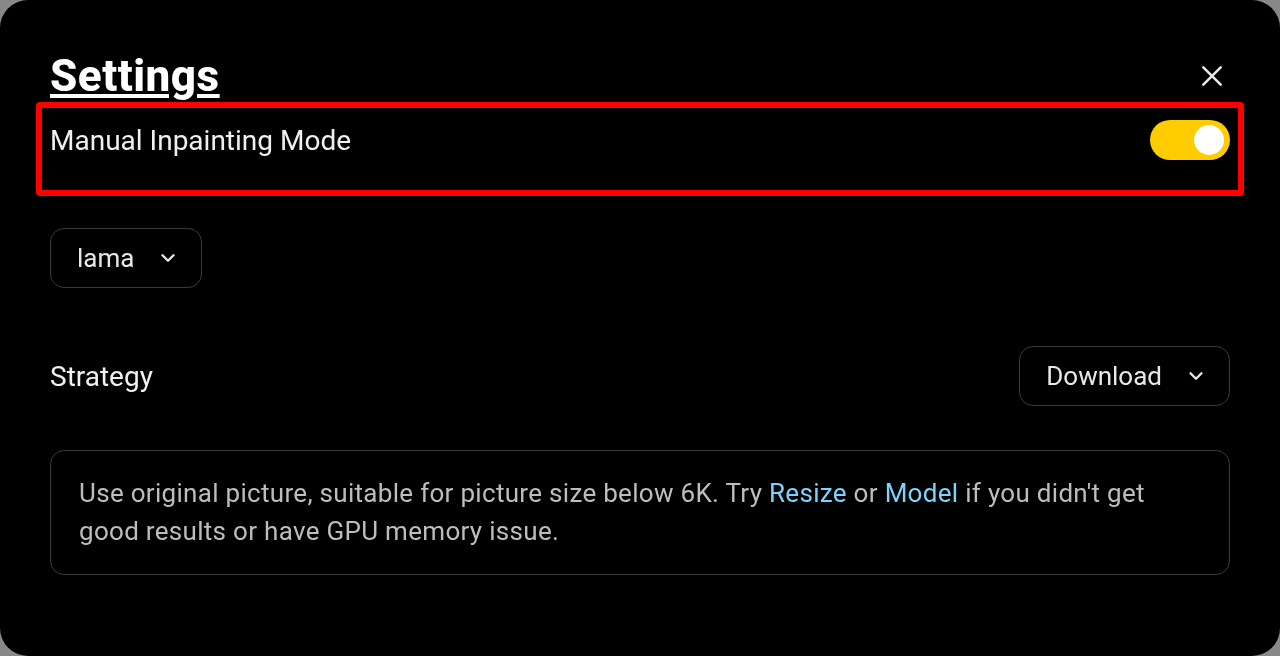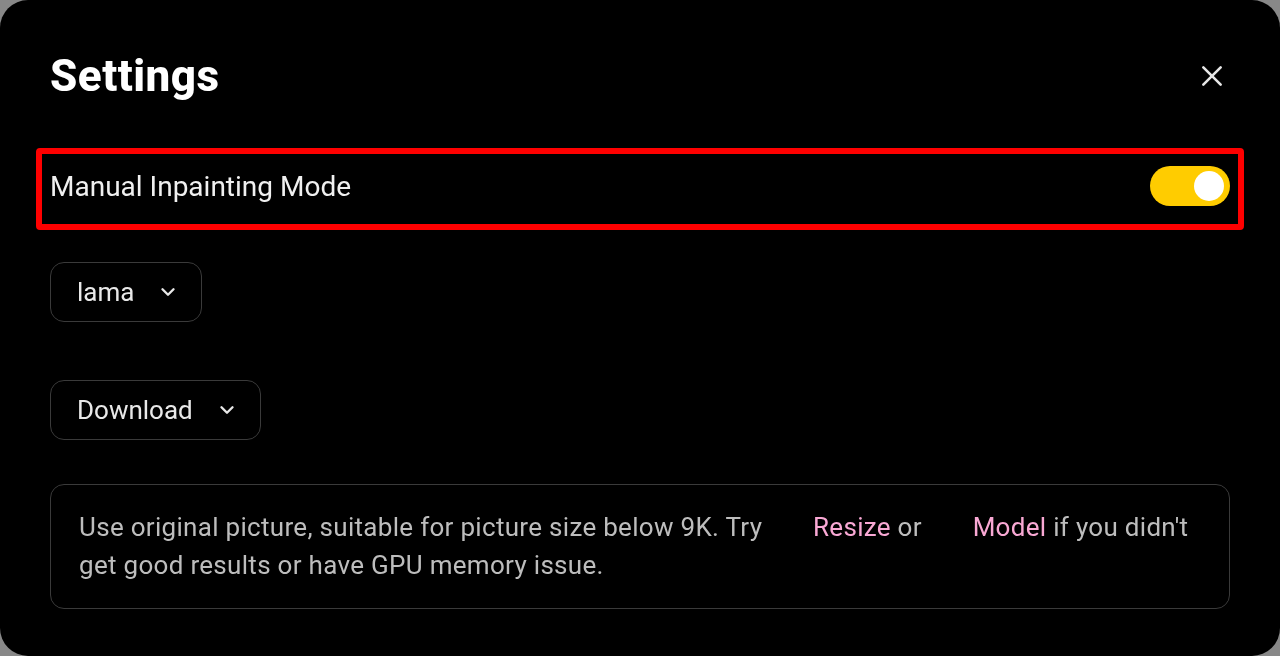--- a/index.html
+++ b/index.html
@@ -15,21 +15,21 @@
       position: absolute;
       inset: 0;
       background: #000;
       border-radius: 28px;
       padding: 50px 50px 40px 50px;
     }
     .header-row {
       display: flex;
       align-items: center;
       justify-content: space-between;
-      margin-bottom: 46px;
+      text-decoration: underline;
     }
     .title {
       font-size: 44px;
       font-weight: 800;
       letter-spacing: 0.5px;
     }
     .close-btn {
       width: 36px;
       height: 36px;
       display: flex;
@@ -87,21 +87,21 @@
     }
     .highlight-border {
       position: absolute;
       inset: 0;
       border: 6px solid #ff0000;
       border-radius: 4px;
       pointer-events: none;
     }
     .highlight-wrap .row {
       padding-top: 18px;
-      padding-bottom: 24px;
+      padding-bottom: 36px;
     }
 
     .model-row { margin-top: 22px; }
     .strategy-row { margin-top: 38px; }
 
     .gh-icon-wrap {
       width: 28px;
       height: 28px;
       display: inline-flex;
       align-items: center;
@@ -128,21 +128,21 @@
     .hint-box {
       margin-top: 34px;
       border: 1px solid #3a3a3a;
       border-radius: 14px;
       padding: 24px 28px;
       font-size: 26px;
       line-height: 1.45;
       color: #bdbdbd;
       letter-spacing: 0.3px;
     }
-    .hint-box .strong { color: #f9a8d4; margin-left: 44px; }
+    .hint-box .strong { color: #7dd3fc; }
   </style>
 </head>
 <body>
 
 <div class="panel">
 
   <div class="header-row">
     <h1 class="title">Settings</h1>
     <div class="close-btn" role="button" aria-label="Close">
       <svg viewBox="0 0 24 24" fill="none" stroke="currentColor" stroke-width="2.4" stroke-linecap="round">
@@ -166,25 +166,26 @@
   <div class="row model-row">
     <div class="select" role="button">
       <span>lama</span>
       <svg viewBox="0 0 24 24" fill="none" stroke="currentColor" stroke-width="2.6" stroke-linecap="round" stroke-linejoin="round">
         <polyline points="6 9 12 15 18 9"></polyline>
       </svg>
     </div>
   </div>
 
   <div class="row strategy-row">
+    <div class="row-label">Strategy</div>
     <div class="select" role="button">
       <span>Download</span>
       <svg viewBox="0 0 24 24" fill="none" stroke="currentColor" stroke-width="2.6" stroke-linecap="round" stroke-linejoin="round">
         <polyline points="6 9 12 15 18 9"></polyline>
       </svg>
     </div>
   </div>
 
   <div class="hint-box">
-    <span>Use original picture, suitable for picture size below 9K. Try </span><span class="strong">Resize</span><span> or </span><span class="strong">Model</span><span> if you didn't get good results or have GPU memory issue.</span>
+    <span>Use original picture, suitable for picture size below 6K. Try </span><span class="strong">Resize</span><span> or </span><span class="strong">Model</span><span> if you didn't get good results or have GPU memory issue.</span>
   </div>
 
 </div>
 
 </body></html>

